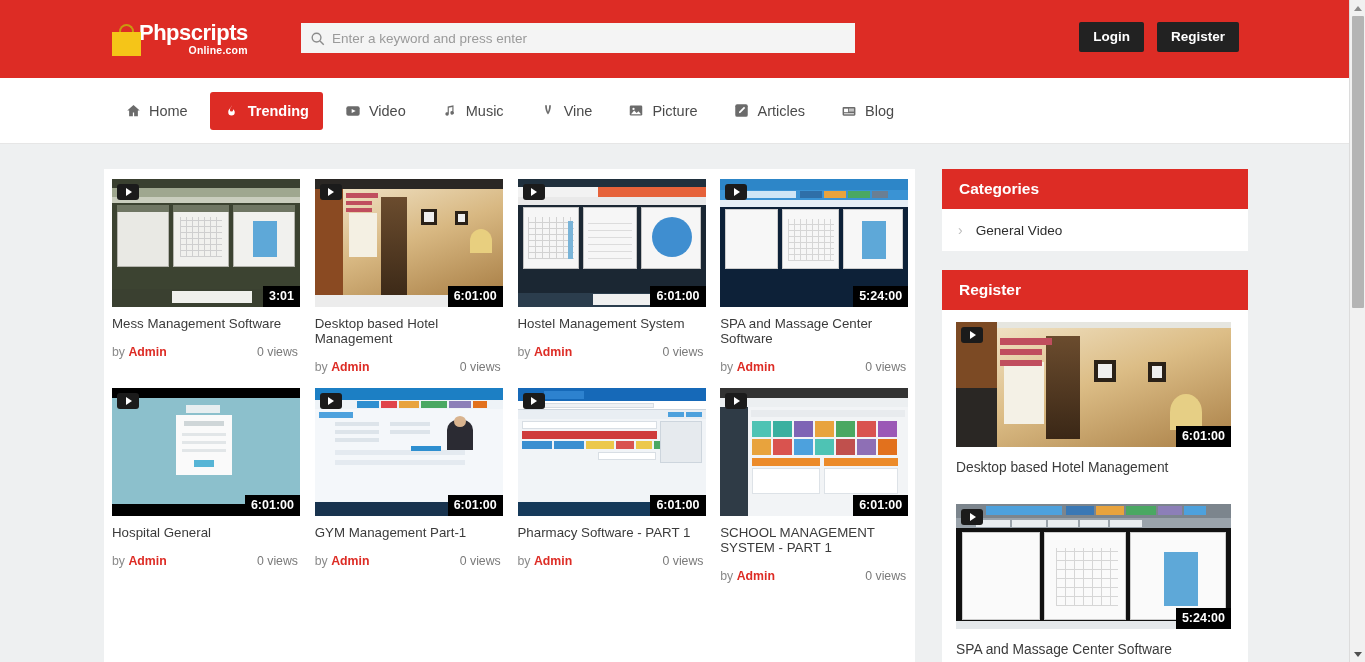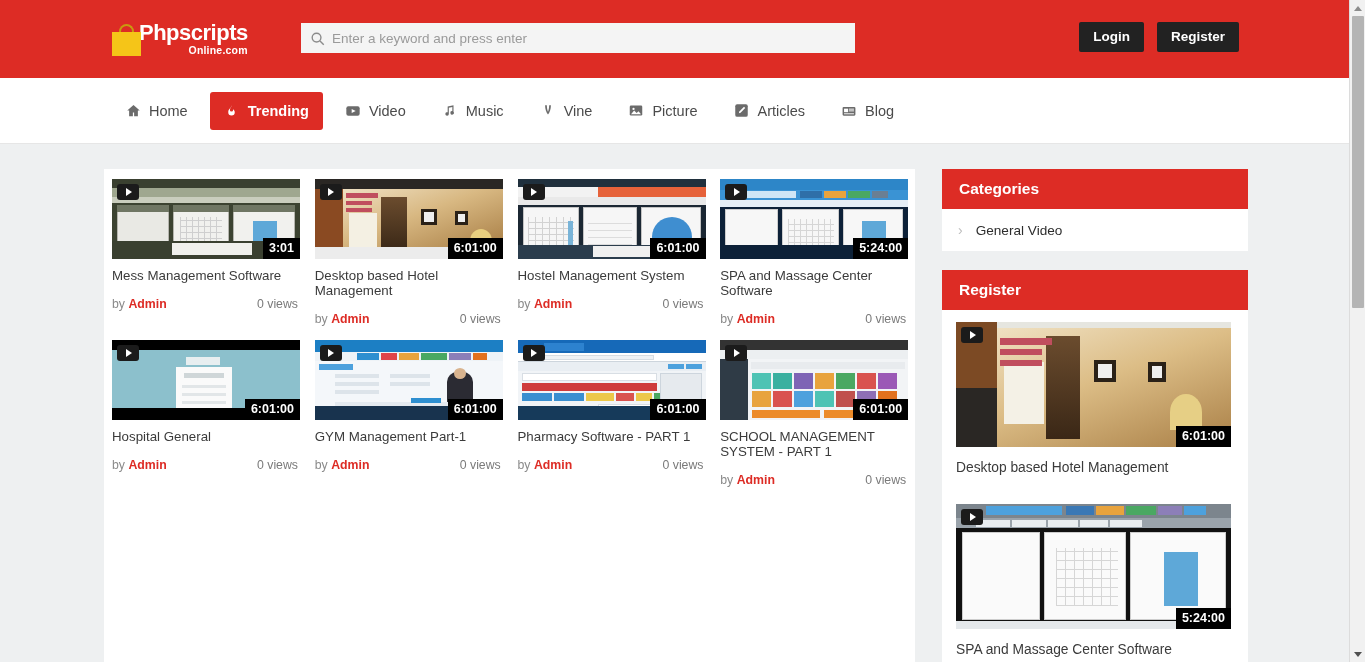--- a/index.html
+++ b/index.html
@@ -103,21 +103,21 @@
   }
   .main-col .panel-head { height: 70px; font-size:16px; }
 
   .grid {
     display:grid; grid-template-columns: repeat(4, 1fr);
     gap: 0px 0px;
     padding: 10px 0 0 0;
   }
   .card { padding: 0 6px 14px 8px; }
   .thumb {
-    position:relative; width: 188px; height: 80px;
+    position:relative; width: 188px; height: 128px;
     background:#111; overflow:hidden;
   }
   .thumb .shot { position:absolute; inset:0; }
   .play-badge {
     position:absolute; left:5px; top:5px; width:22px; height:16px;
     background:#1b1b1b; border-radius:3px; z-index:5;
     display:flex; align-items:center; justify-content:center;
   }
   .play-badge:after {
     content:""; border-left: 6px solid #fff;

